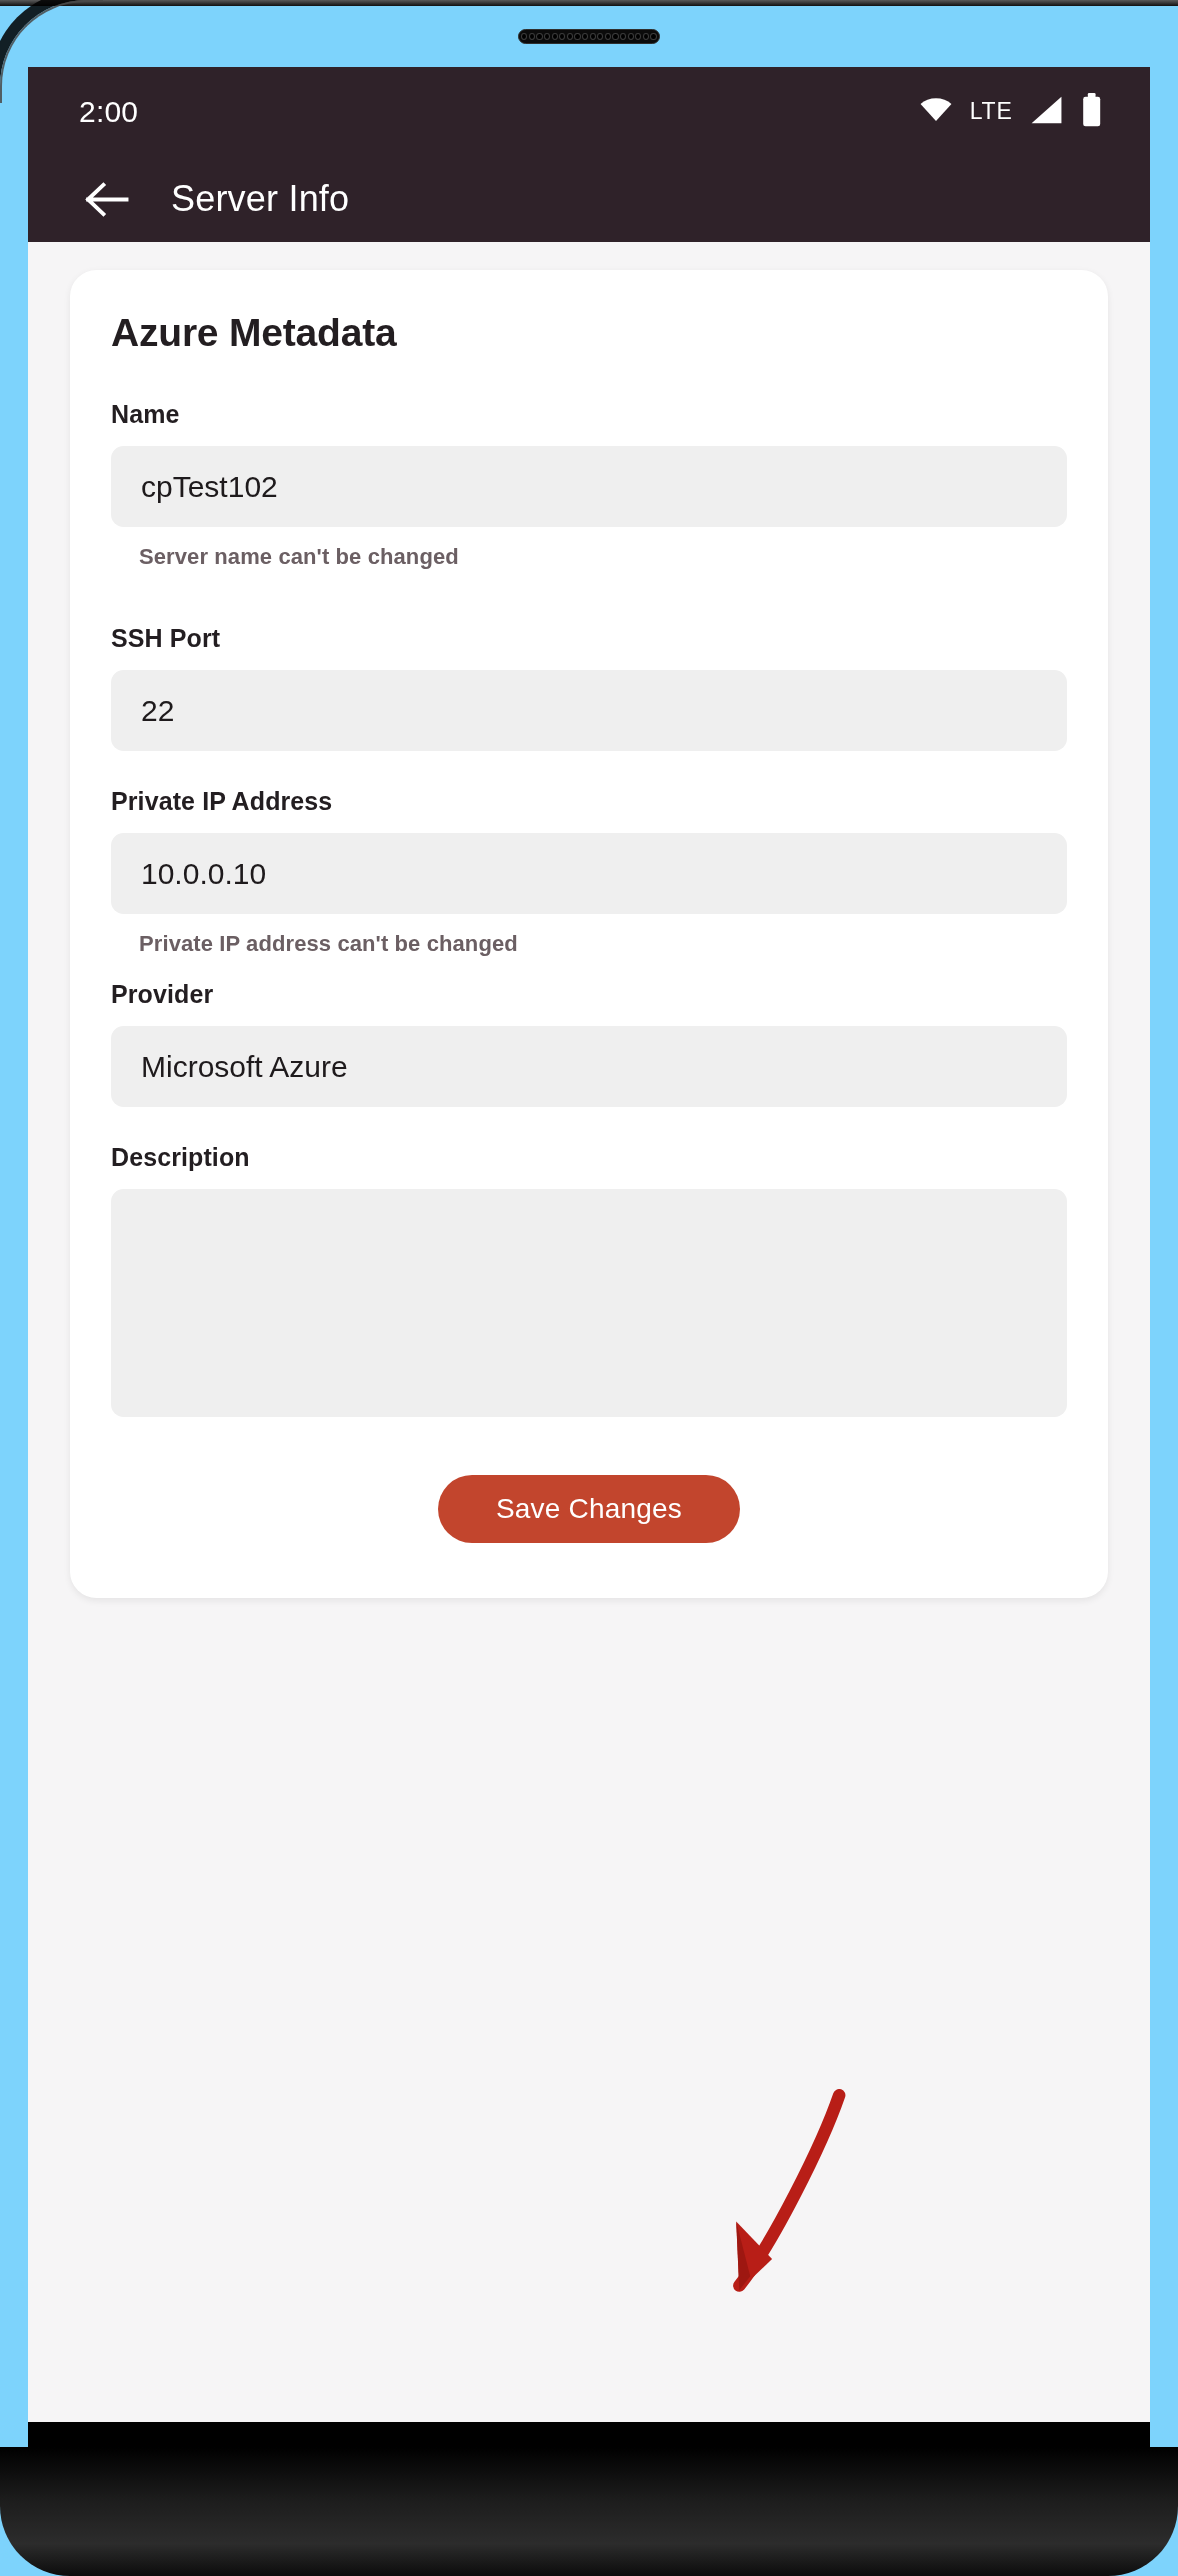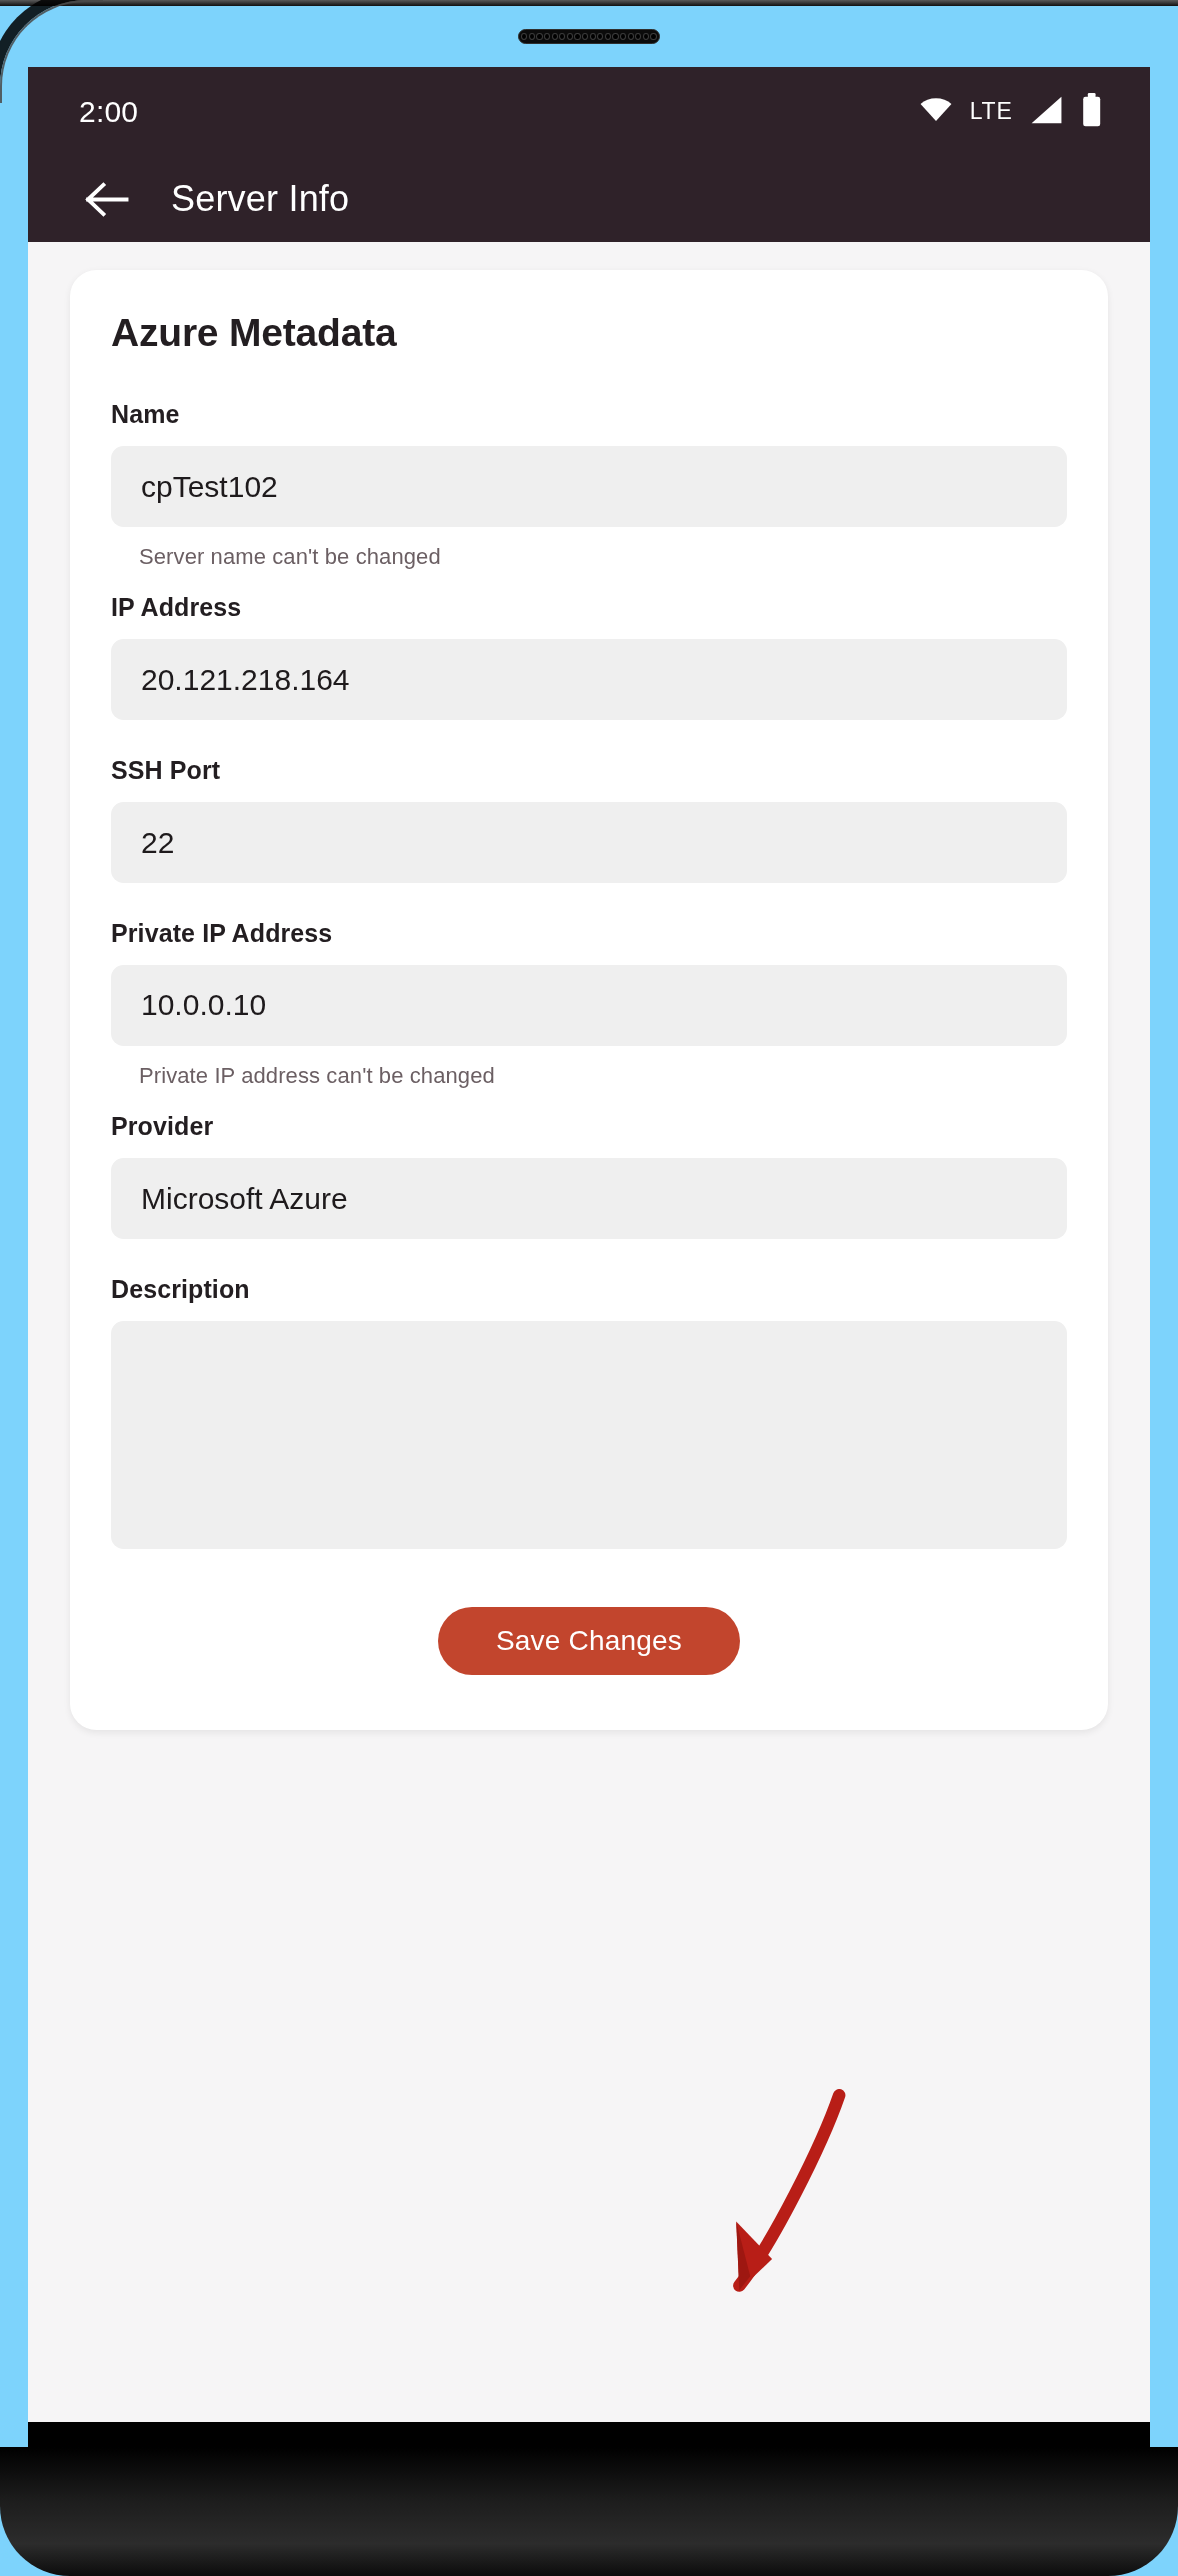--- a/index.html
+++ b/index.html
@@ -186,20 +186,21 @@
   .field-input.textarea {
     height: 228px;
     align-items: flex-start;
     padding-top: 23.4px;
   }
   .field-helper {
     font-size: 22px;
     color: #6B5F63;
     margin: 17px 0 23.4px 28px;
     letter-spacing: 0.1px;
+    font-weight: bold;
   }
   .field-gap { height: 31px; }
 
   #save-row {
     display: flex;
     justify-content: center;
     margin-top: 58px;
   }
   #save-button {
     background: #C2452D;
@@ -311,24 +312,20 @@
       <div id="metadata-card">
 
         <div id="card-title">Azure Metadata</div>
 
         <div class="field-group">
           <div class="field-label">Name</div>
           <div class="field-input">cpTest102</div>
           <div class="field-helper">Server name can't be changed</div>
         </div>
 
-        <div class="field-group">
-          <div class="field-label">IP Address</div>
-          <div class="field-input">20.121.218.164</div>
-        </div>
         <div class="field-gap"></div>
 
         <div class="field-group">
           <div class="field-label">SSH Port</div>
           <div class="field-input">22</div>
         </div>
         <div class="field-gap"></div>
 
         <div class="field-group">
           <div class="field-label">Private IP Address</div>

